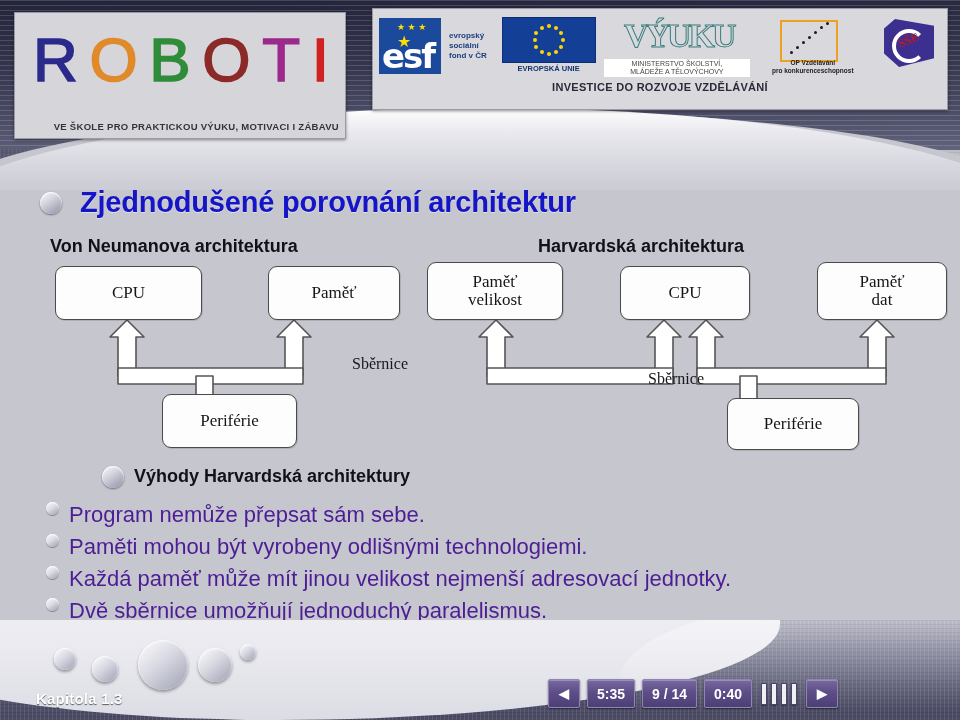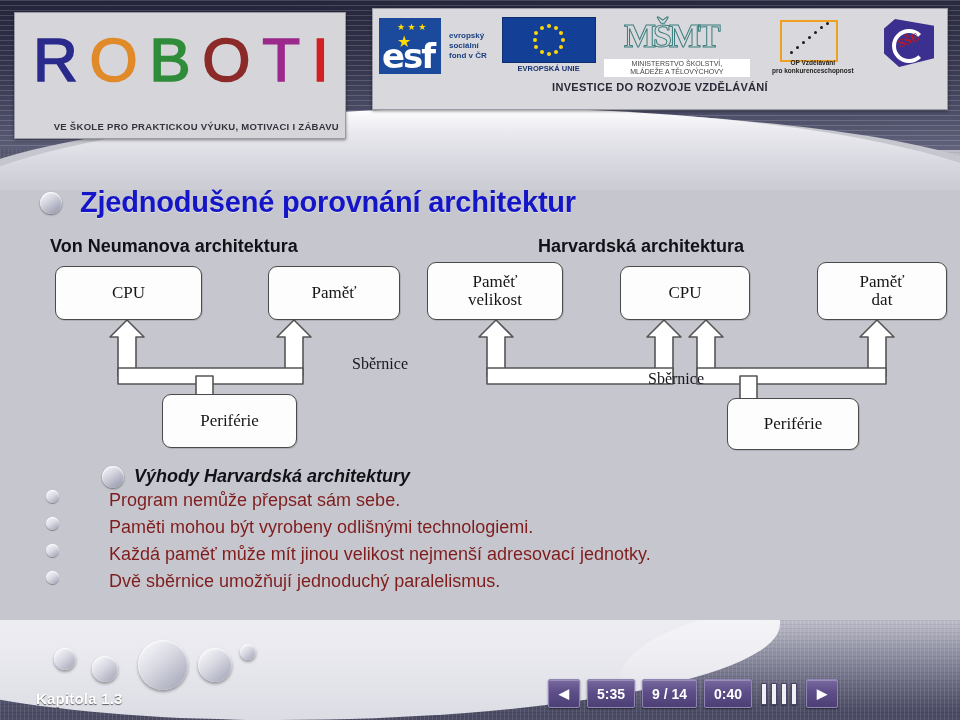--- a/index.html
+++ b/index.html
@@ -127,22 +127,22 @@
   .dbox{position:absolute;background:#fdfdfd;border:1.6px solid #4a4a4a;border-radius:9px;
     display:flex;align-items:center;justify-content:center;text-align:center;
     font-family:"Liberation Serif",serif;font-size:17px;color:#151515;line-height:18px;
     box-shadow:1px 1px 0 rgba(0,0,0,.12);}
   .bus-label{position:absolute;font-family:"Liberation Serif",serif;font-size:16px;color:#17171d;}
 
   
   .list{position:absolute;left:46px;top:466px;width:880px;}
   .li{display:flex;align-items:flex-start;gap:10px;margin-bottom:6px;}
   .li-head{font-size:18px;font-weight:bold;color:#111118;}
-  .li-txt{font-size:18px;color:#7f1d1d;margin-left:40px;}
-  .head-row{margin-left:56px;margin-bottom:2px;font-style:italic;}
+  .li-txt{font-size:22px;color:#4c1d95;}
+  .head-row{margin-left:56px;margin-bottom:14px;}
 
   
   .nav{position:absolute;left:548px;top:679px;display:flex;align-items:center;gap:7px;}
   .nbtn{background:linear-gradient(to bottom,#77699f 0%,#5d4e88 45%,#4c3f75 100%);
     border:1px solid #8f84b4;border-radius:2px;color:#fff;font-weight:bold;font-size:14px;
     padding:3px 9px;display:flex;align-items:center;justify-content:center;
     box-shadow:0 1px 2px rgba(0,0,0,.5), inset 0 1px 0 rgba(255,255,255,.25);min-height:21px;}
   .nbtn.arrow{padding:3px 10px;font-size:13px;}
   .bars{display:flex;gap:4px;align-items:center;margin:0 2px;}
   .bar{width:4px;height:20px;background:#efeff4;border:1px solid #4a4268;
@@ -203,21 +203,21 @@
               <i class="eu-star" style="left: 2.87564px; top: 22px;"></i>
               <i class="eu-star" style="left: 1px; top: 15px;"></i>
               <i class="eu-star" style="left: 2.87564px; top: 8px;"></i>
               <i class="eu-star" style="left: 8px; top: 2.87564px;"></i>
             </div>
         </div>
         <div class="eu-cap">EVROPSKÁ UNIE</div>
       </div>
 
       <div class="msmt-box">
-        <div class="msmt-mark">MŠMT</div>
+        <div class="msmt-mark">VÝUKU</div>
         <div class="msmt-cap">
           <div>MINISTERSTVO ŠKOLSTVÍ,</div>
           <div>MLÁDEŽE A TĚLOVÝCHOVY</div>
         </div>
       </div>
 
       <div class="op-box">
         <div class="op-sq"></div>
         <div class="op-dots">
           <i class="op-dot" style="left:6px;top:30px"></i>

